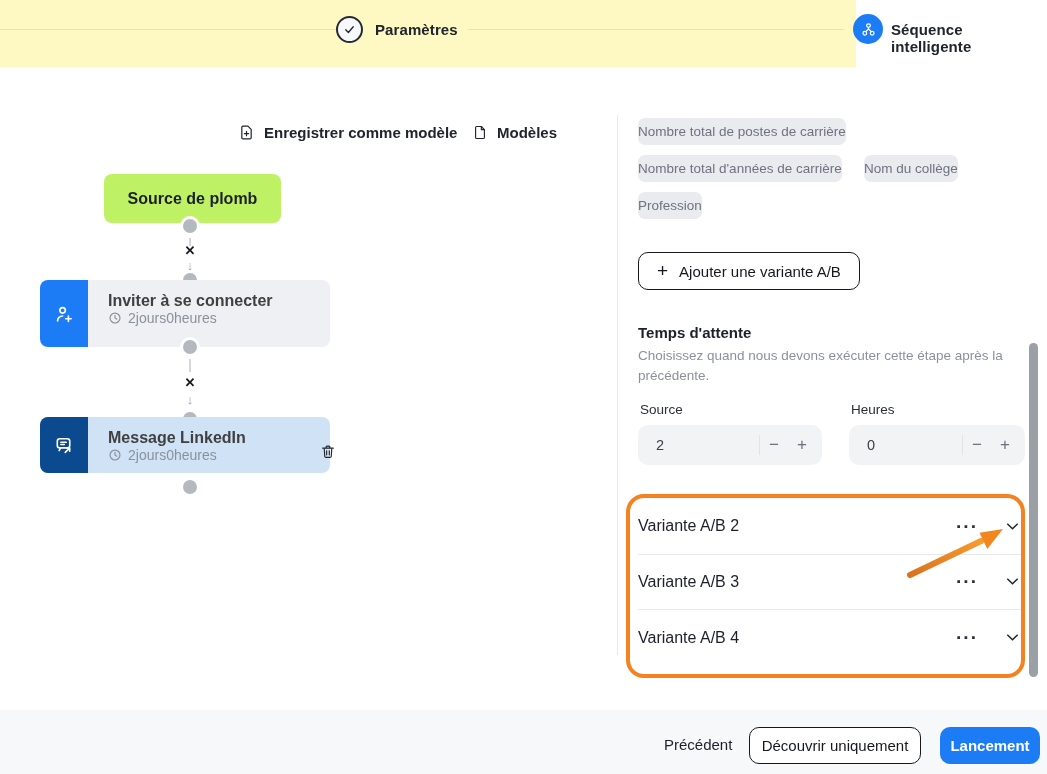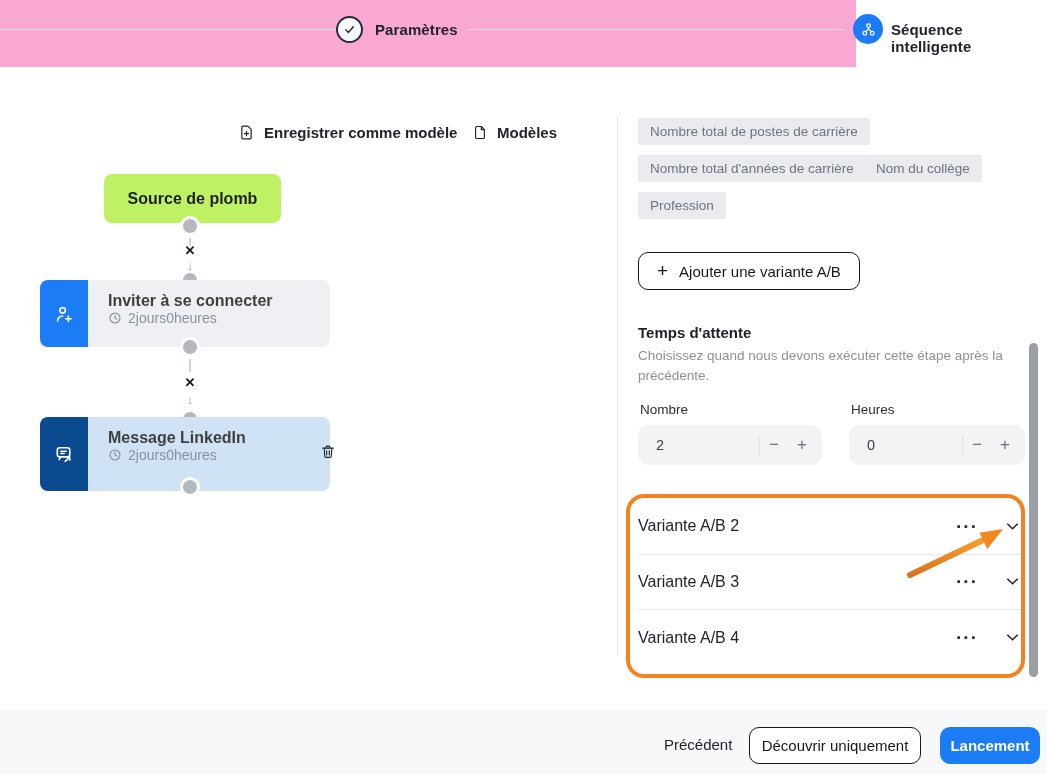--- a/index.html
+++ b/index.html
@@ -2,21 +2,21 @@
 <html><head>
 <meta charset="utf-8">
 <style>
   * { margin:0; padding:0; box-sizing:border-box; }
   body { background:#fff; }
   .canvas {
     position:relative; width:1047px; height:774px; background:#ffffff;
     font-family:"Liberation Sans", sans-serif; overflow:hidden; color:#1c202a;
   }
   
-  .stepbar { position:absolute; left:0; top:0; width:856px; height:67px; background:#f9a8d4; }
+  .stepbar { position:absolute; left:0; top:0; width:856px; height:67px; background:#fef9c3; }
   .stepline { position:absolute; top:29px; height:1px; background:#dcdfe3; }
   .line-a { left:0; width:336px; }
   .line-b { left:468px; width:376px; }
   .check-circle { position:absolute; left:336px; top:16px; width:27px; height:27px;
     border:2px solid #262b33; border-radius:50%; background:#f7f8fa;
     display:flex; align-items:center; justify-content:center; }
   .step-label { position:absolute; top:21px; font-size:15px; font-weight:700; color:#20242c; letter-spacing:.1px; }
   .lbl1 { left:375px; }
   .lbl2 { left:891px; }
   .blue-circle { position:absolute; left:853px; top:14px; width:30px; height:30px; border-radius:50%;
@@ -26,21 +26,21 @@
     font-size:15px; font-weight:700; color:#20242c; cursor:pointer; background:none; border:none;
     font-family:inherit; }
   .tb-save { left:238px; }
   .tb-models { left:472px; }
   
   .node-source { position:absolute; left:104px; top:174px; width:177px; height:49px;
     background:#bef264; border-radius:8px; display:flex; align-items:center; justify-content:center;
     font-size:16px; font-weight:700; }
   .step-node { position:absolute; left:40px; width:290px; display:flex; border-radius:8px; }
   .node-invite { top:280px; height:67px; background:#eef0f3; }
-  .node-message { top:417px; height:74px; background:#cfe2f6; }
+  .node-message { top:417px; height:56px; background:#cfe2f6; }
   .node-icon { width:48px; flex:0 0 48px; border-radius:8px 0 0 8px;
     display:flex; align-items:center; justify-content:center; }
   .node-invite .node-icon { background:#1b7cf6; }
   .node-message .node-icon { background:#0c4a8f; }
   .node-body { flex:1; padding:12px 0 0 20px; }
   .node-title { font-size:16px; font-weight:700; color:#404040; }
   .node-delay { display:flex; align-items:center; gap:6px; 
     font-size:14px; color:#8b919c; }
   .dot { position:absolute; left:180px; width:20px; height:20px; border-radius:50%;
     background:#b4b9c0; border:3px solid #fff; }
@@ -48,22 +48,22 @@
   .xmark { position:absolute; left:182px; width:16px; text-align:center; font-size:13px;
     font-weight:900; color:#14171c; cursor:pointer; line-height:1; }
   .darrow { position:absolute; left:183px; width:14px; text-align:center; font-size:13px;
     color:#9aa0a8; line-height:1; }
   .trash-btn { position:absolute; left:320px; top:443px; background:none; border:none; cursor:pointer; }
   
   .vdivider { position:absolute; left:617px; top:115px; width:1px; height:540px; background:#e7e9ec; }
   .scroll-thumb { position:absolute; left:1029px; top:343px; width:9px; height:334px;
     background:#9aa0a6; border-radius:5px; }
   
-  .pill { position:absolute; height:27px; background:#e9ebee; border-radius:2px;
-    display:flex; align-items:center; padding:0 12px; font-size:13.5px; color:#6d7380; white-space:nowrap; }
+  .pill { position:absolute; height:27px; background:#e9ebee; border-radius:7px;
+    display:flex; align-items:center; padding:0 0; font-size:13.5px; color:#6d7380; white-space:nowrap; }
   .pill1 { left:638px; top:118px; }
   .pill2 { left:638px; top:155px; }
   .pill3 { left:864px; top:155px; }
   .pill4 { left:638px; top:192px; }
   .add-variant { position:absolute; left:638px; top:252px; height:38px; padding:0 18px;
     background:#fff; border:1.5px solid #15181e; border-radius:10px;
     display:flex; align-items:center; gap:11px; font-size:15px; font-weight:500; color:#15181e;
     font-family:inherit; cursor:pointer; }
   .add-variant .plus { font-size:19px; font-weight:400; margin-top:-1px; }
   .wait-title { position:absolute; left:638px; top:324px; font-size:15px; font-weight:700; color:#1c202a; }
@@ -217,21 +217,21 @@
   <div class="pill pill4">Profession</div>
 
   <button class="add-variant">
     <span class="plus">+</span>
     <span>Ajouter une variante A/B</span>
   </button>
 
   <div class="wait-title">Temps d'attente</div>
   <div class="wait-desc">Choisissez quand nous devons exécuter cette étape après la précédente.</div>
 
-  <span class="num-label lab-days">Nombre</span>
+  <span class="num-label lab-days">Source</span>
   <span class="num-label lab-hours">Heures</span>
 
   <div class="stepper st-days">
     <span class="val">2</span>
     <span class="sep"></span>
     <button class="sbtn">−</button>
     <button class="sbtn">+</button>
   </div>
   <div class="stepper st-hours">
     <span class="val">0</span>

